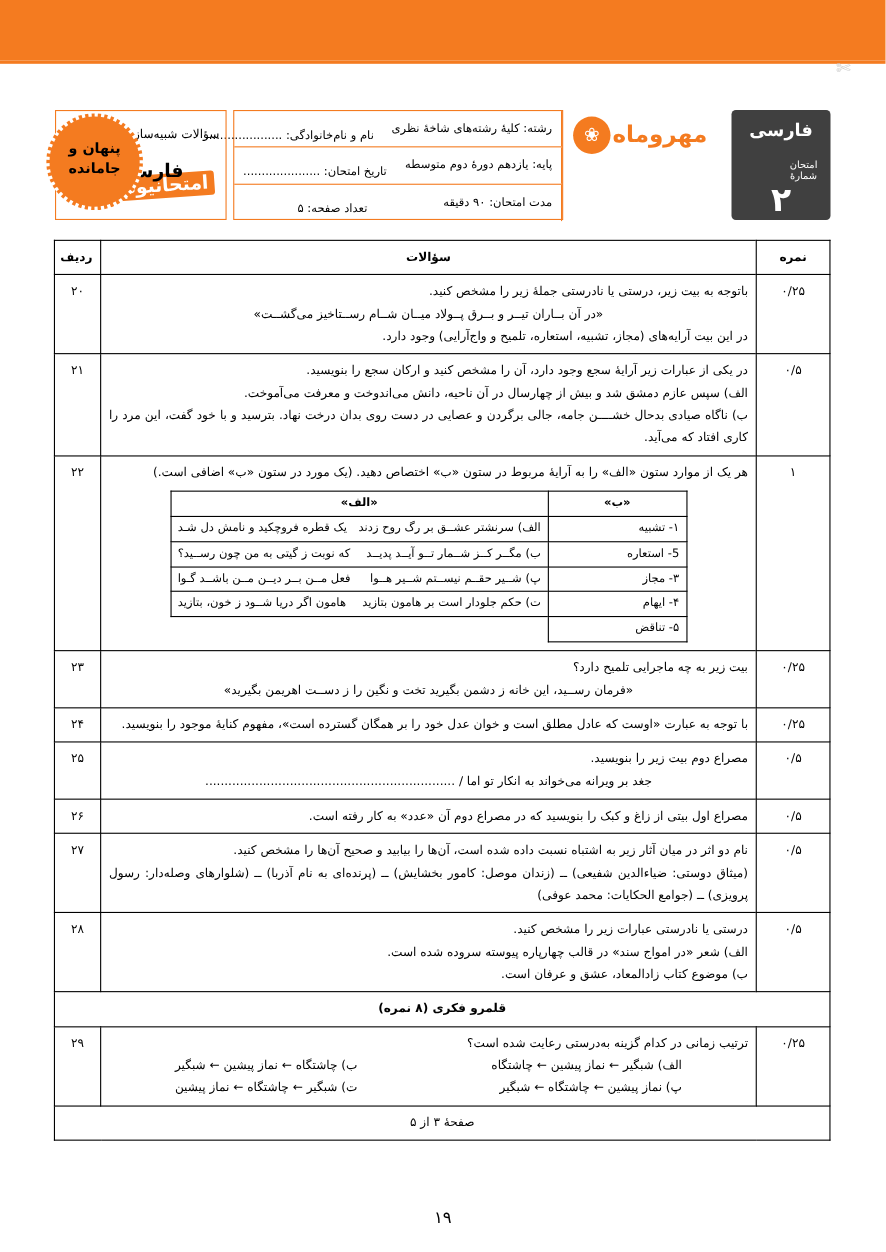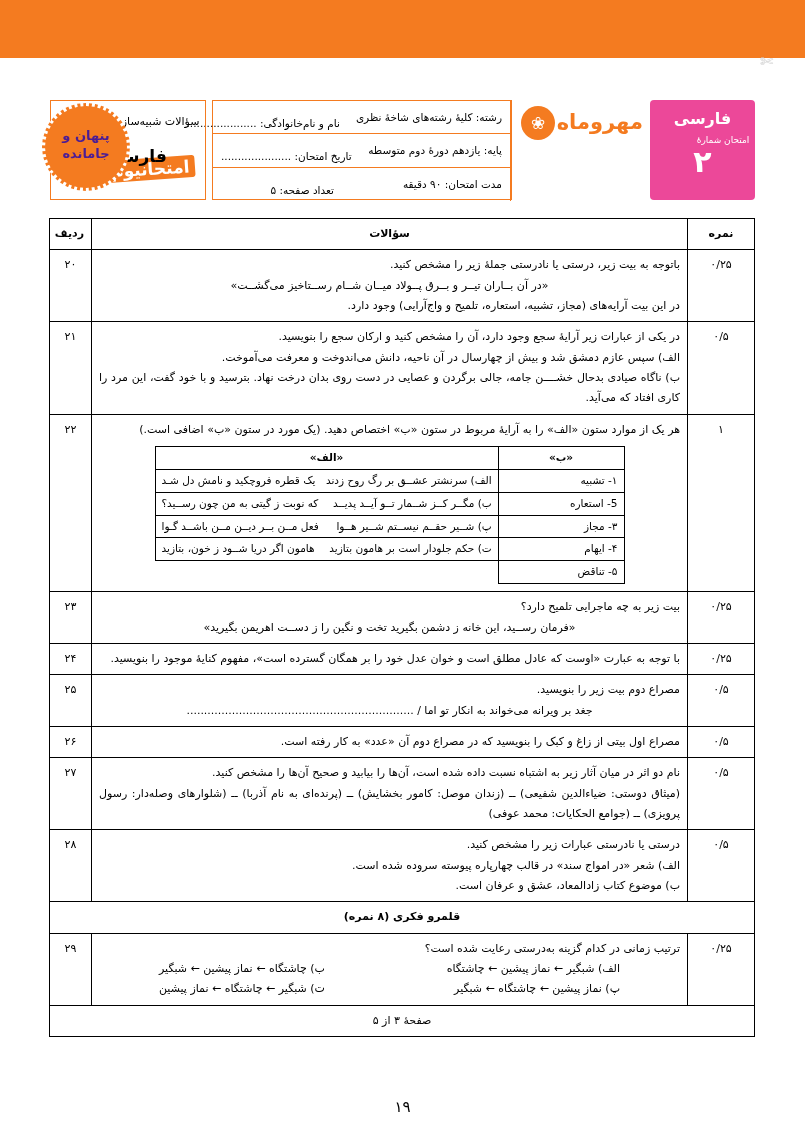--- a/index.html
+++ b/index.html
@@ -13,25 +13,25 @@
   
   .top-band{position:absolute;top:0;left:0;width:805px;height:55px;background:#f47b20;}
   .band-rule{position:absolute;top:55px;left:0;width:805px;height:3px;background:#f47b20;}
   .scissors{position:absolute;top:54px;left:760px;color:#cfcfcf;font-size:16px;line-height:16px;}
 
   
   .header{position:absolute;top:78px;left:50px;width:705px;height:125px;}
 
   
   .left-block{
-    position:absolute;top:22px;right:0;width:105px;height:100px;
-    background:#ec4899;border-radius:4px;color:#fff;text-align:center;
+    position:absolute;top:22px;right:0;width:90px;height:100px;
+    background:#404040;border-radius:4px;color:#fff;text-align:center;
   }
   .left-block .lb-title{font-size:16px;font-weight:bold;margin-top:9px;}
-  .left-block .lb-sub{font-size:9px;margin-top:7px;padding-left:41px;}
+  .left-block .lb-sub{font-size:9px;margin-top:18px;padding-left:41px;}
   .left-block .lb-num{font-size:30px;font-weight:bold;margin-top:-1px;}
 
   
   .logo-wrap{position:absolute;top:28px;right:112px;width:125px;height:40px;}
   .logo-text{
     position:absolute;right:0;top:4px;font-size:21px;font-weight:bold;color:#f47b20;
     letter-spacing:-1px;
   }
   .logo-mark{
     position:absolute;right:88px;top:0px;width:34px;height:34px;border-radius:50%;
@@ -59,21 +59,21 @@
   .title-box{
     position:absolute;top:22px;right:549px;width:156px;height:100px;
     border:1px solid #f47b20;box-sizing:border-box;text-align:center;
   }
   .title-box .t1{font-size:11px;margin-top:14px;}
   .title-box .t2{font-size:17px;font-weight:bold;margin-top:18px;}
 
   
   .stamp{
     position:absolute;top:25px;left:-8px;width:88px;height:88px;border-radius:50%;
-    background:#f47b20;color:#4c1d95;text-align:center;
+    background:#f47b20;color:#000000;text-align:center;
     border:3px dotted #fff;box-sizing:border-box;
   }
   .stamp span{display:block;font-size:13px;font-weight:bold;}
   .stamp .s1{margin-top:22px;}
   .stamp .s2{margin-top:3px;}
 
   
   table.main{
     position:absolute;top:218px;right:50px;width:705px;
     border-collapse:collapse;table-layout:fixed;

